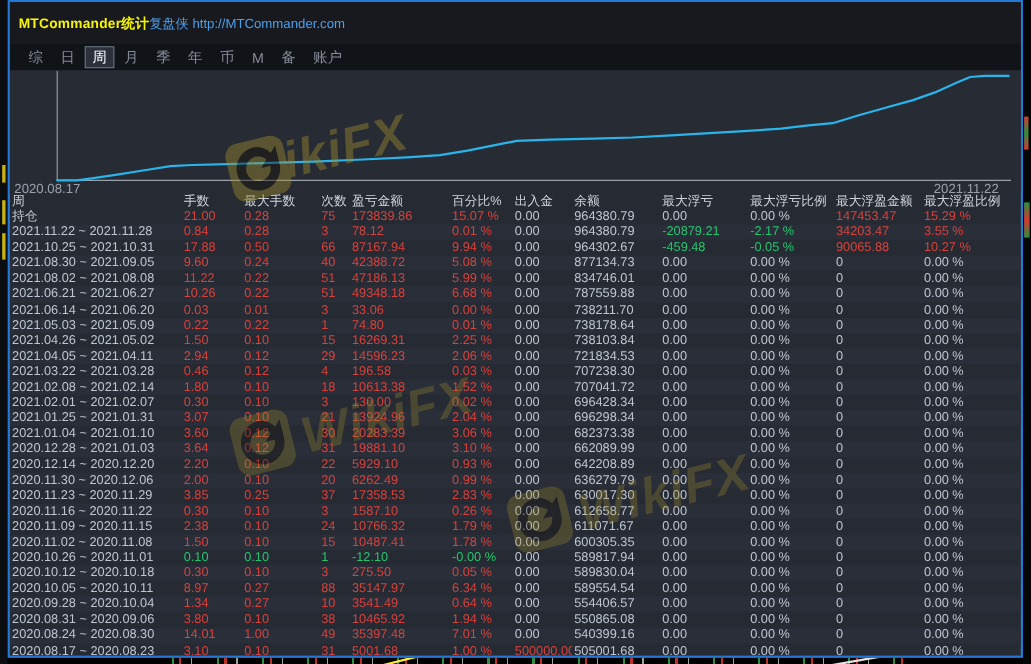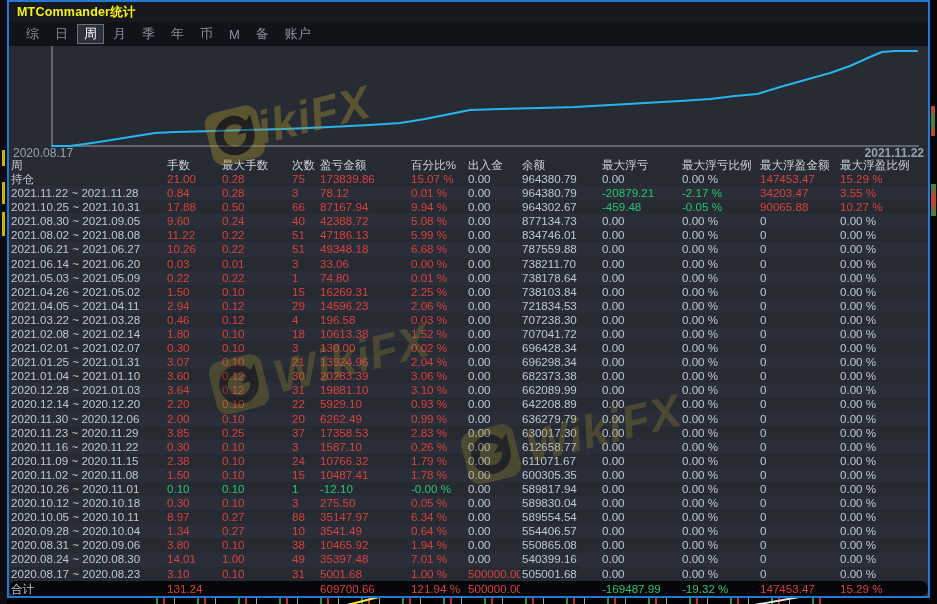--- a/index.html
+++ b/index.html
@@ -15,31 +15,31 @@
   .bottom-peek{position:absolute;left:7px;right:7px;bottom:0;height:6px;background:#000;
     background-image:repeating-linear-gradient(90deg,transparent 0 9px,#2e8d42 9px 11px,transparent 11px 16px,#b93228 16px 18px,transparent 18px 27px,#9aa49c 27px 28px,transparent 28px 41px);
     background-position:140px 0;background-repeat:no-repeat;background-size:680px 6px;}
   .bottom-peek .ln{position:absolute;height:2px;border-radius:1px;}
   .ln.yellow{left:325px;top:2px;width:62px;background:#ffe93b;transform:rotate(-14deg);}
   .ln.white{left:735px;top:2px;width:70px;background:#e8e2e2;transform:rotate(-10deg);}
   
   .window{position:absolute;left:7px;top:0;width:923px;height:598px;border:2px solid #2577d4;
           background:#262a33;display:flex;flex-direction:column;box-sizing:border-box;}
   .titlebar{height:20px;background:#17191f;display:flex;align-items:center;
-            padding:0 8px;flex:0 0 auto;}
+            padding:9px 8px;flex:0 0 auto;}
   .title{color:#f6f407;font-size:12.5px;font-weight:bold;letter-spacing:.2px;}
   .brand{color:#4f9fe8;font-size:12px;}
   .menubar{height:24px;background:#101318;display:flex;align-items:center;gap:2px;padding:0 10px;flex:0 0 auto;}
   .mi{color:#878d98;font-size:13px;padding:1px 7px;cursor:default;}
   .mi.active{color:#fff;background:#2b303b;border:1px solid #6a707c;padding:0 6px;}
   
   .chart{position:relative;height:112px;background:#272b34;flex:0 0 auto;}
   .chart svg{position:absolute;left:0;top:0;}
   .dlabel{position:absolute;top:100px;font-size:12px;color:#9aa1ab;}
-  .d1{left:4px;} .d2{right:4px;font-weight:bold;}
+  .d1{left:4px;} .d2{right:20px;}
   
   .wm{position:absolute;display:flex;align-items:center;gap:8px;transform:rotate(-14deg);
       opacity:.42;pointer-events:none;color:#a28d2e;z-index:3;}
   .wm-text{font-size:46px;font-weight:bold;font-style:italic;letter-spacing:1px;}
   .wm1{left:196px;top:48px;}
   .wm2{left:200px;top:178px;opacity:.30;}
   .wm3{left:452px;top:248px;opacity:.30;}
   
   .table{position:relative;flex:1;overflow:hidden;
          --cols:156px 55px 70px 28px 91px 57px 54px 80px 80px 78px 80px 1fr;}
@@ -64,20 +64,21 @@
   <div class="right-peek"></div>
   <div class="bottom-peek">
     <span class="ln yellow"></span>
     <span class="ln white"></span>
   </div>
 
   <div class="window">
 
     <div class="titlebar">
       <span class="title">MTCommander统计</span>
+      <span class="brand">复盘侠 http://MTCommander.com</span>
     </div>
 
     <div class="menubar">
         <span class="mi">综</span>
         <span class="mi">日</span>
         <span class="mi active">周</span>
         <span class="mi">月</span>
         <span class="mi">季</span>
         <span class="mi">年</span>
         <span class="mi">币</span>

